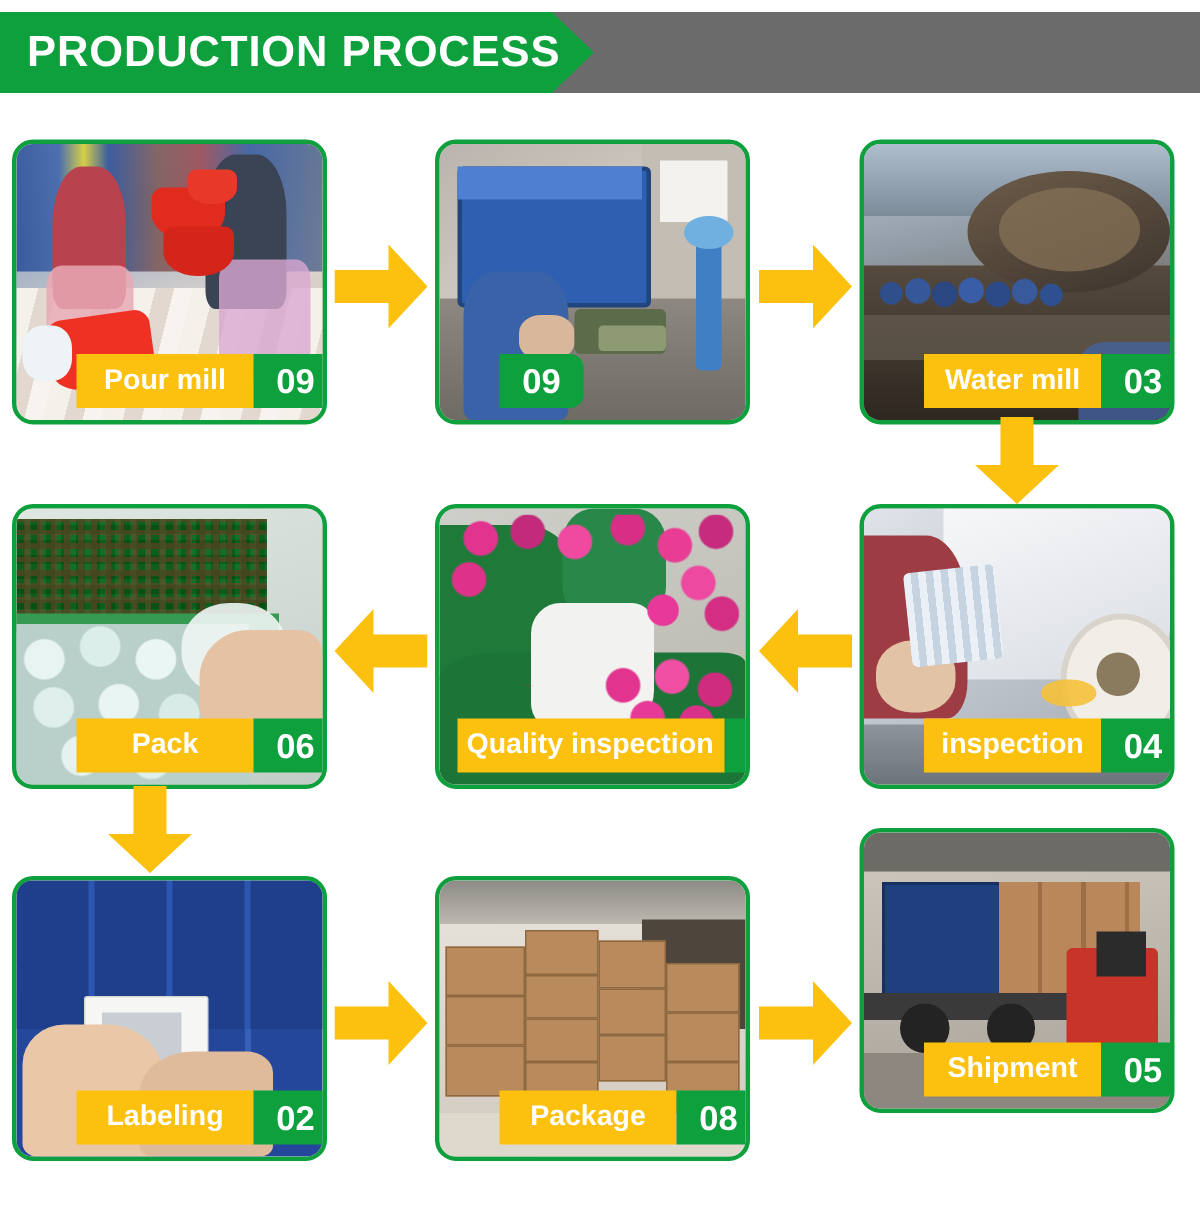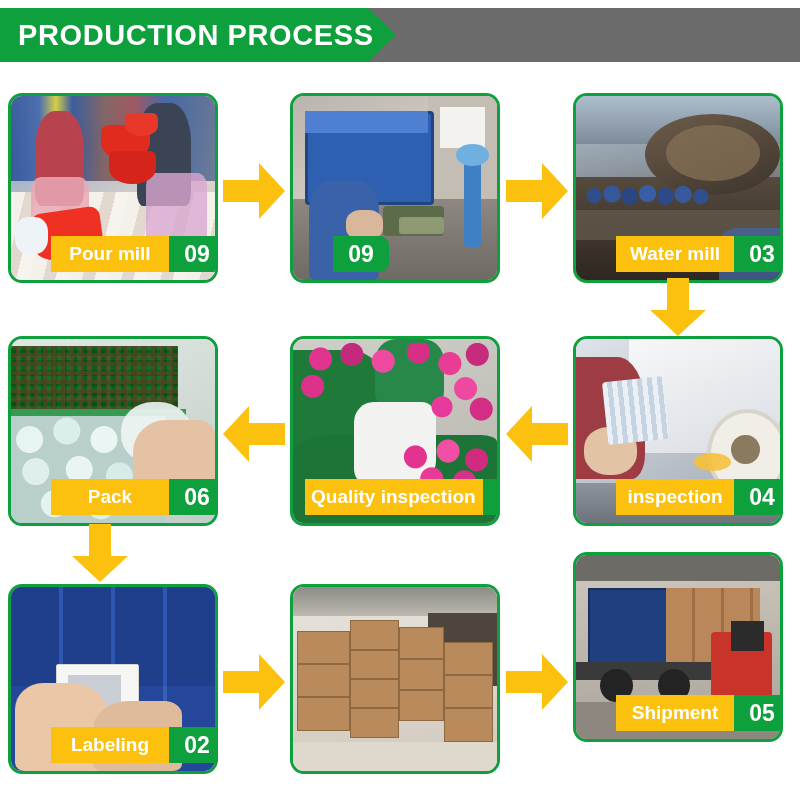--- a/index.html
+++ b/index.html
@@ -415,20 +415,24 @@
     <div class="ph stack" style="left:28%; top:34%; width:24%; height:16%;"></div>
     <div class="ph stack" style="left:28%; top:50%; width:24%; height:16%;"></div>
     <div class="ph stack" style="left:28%; top:66%; width:24%; height:16%;"></div>
     <div class="ph stack" style="left:52%; top:22%; width:22%; height:17%;"></div>
     <div class="ph stack" style="left:52%; top:39%; width:22%; height:17%;"></div>
     <div class="ph stack" style="left:52%; top:56%; width:22%; height:17%;"></div>
     <div class="ph stack" style="left:74%; top:30%; width:24%; height:18%;"></div>
     <div class="ph stack" style="left:74%; top:48%; width:24%; height:18%;"></div>
     <div class="ph stack" style="left:74%; top:66%; width:24%; height:18%;"></div>
   </div>
+  <div class="label-bar">
+    <div class="label-text">Package</div>
+    <div class="label-num">08</div>
+  </div>
 </div>
 
 <div class="card" style="left:573px; top:552px;">
   <div class="card-photo p9">
     <div class="ph roof"></div>
       <div class="ph ground"></div>
     <div class="ph truck"></div>
       <div class="ph cargo"></div>
       <div class="ph deck"></div>
     <div class="ph wheel1"></div>

